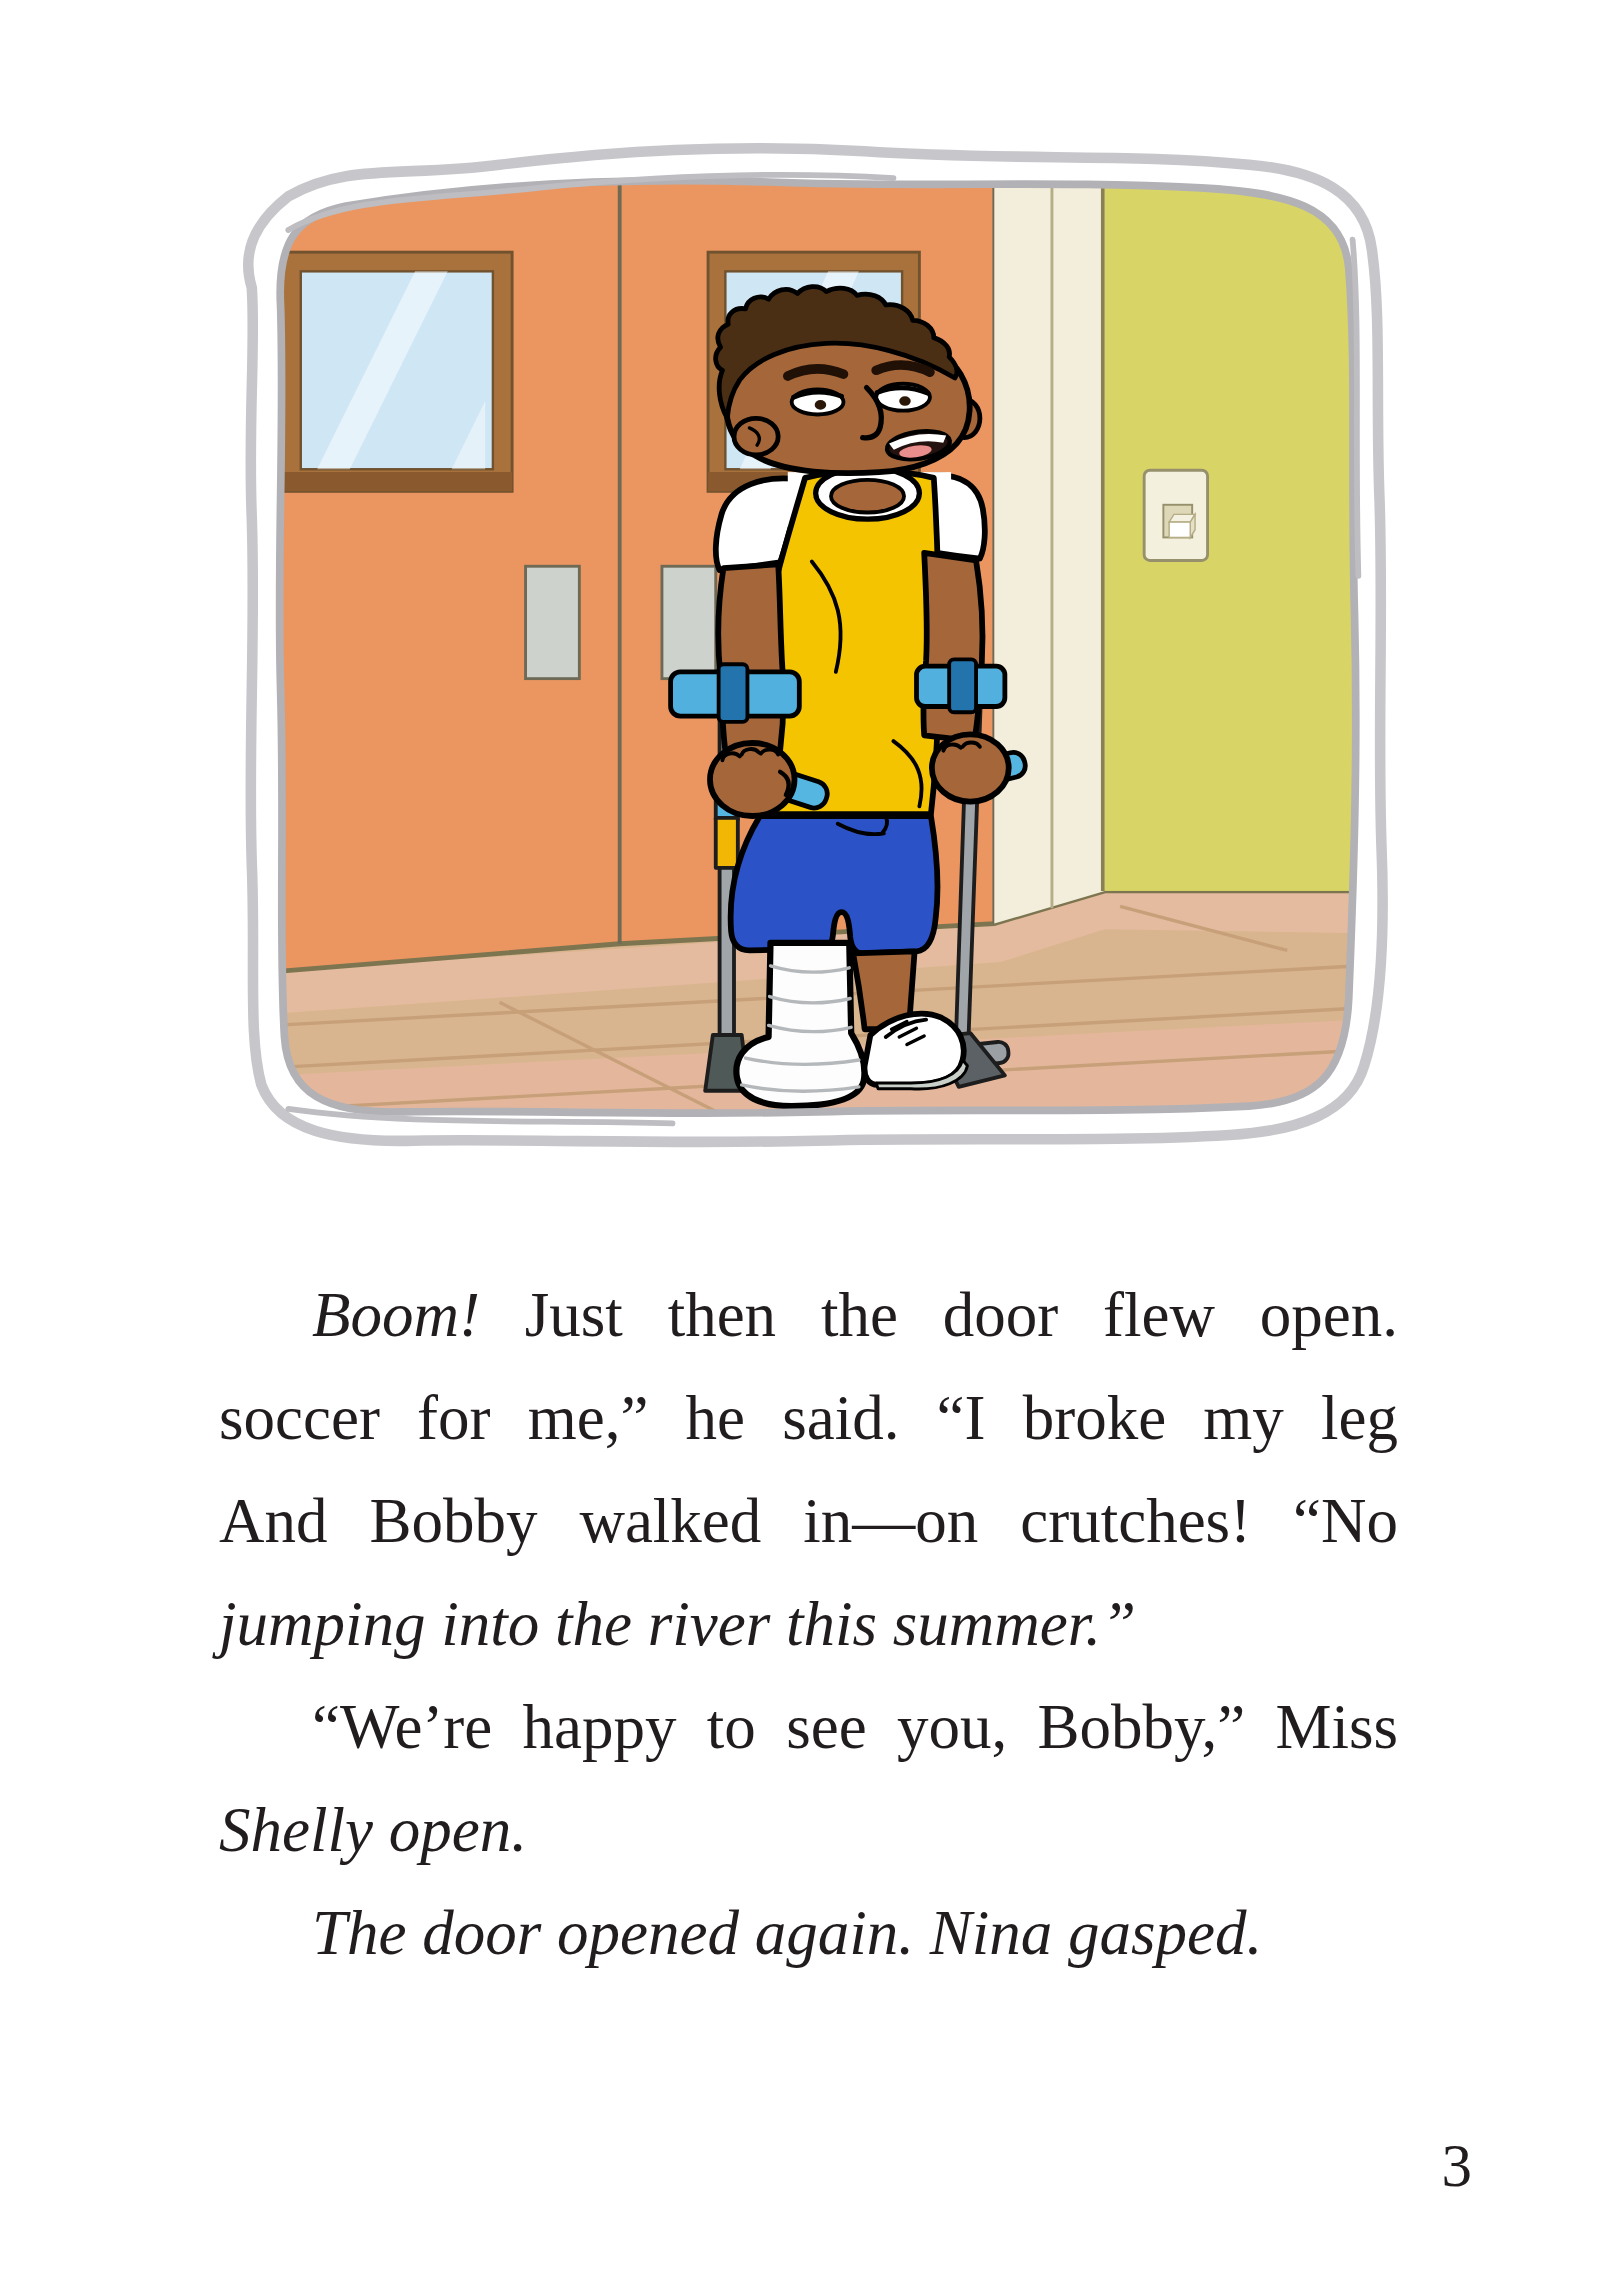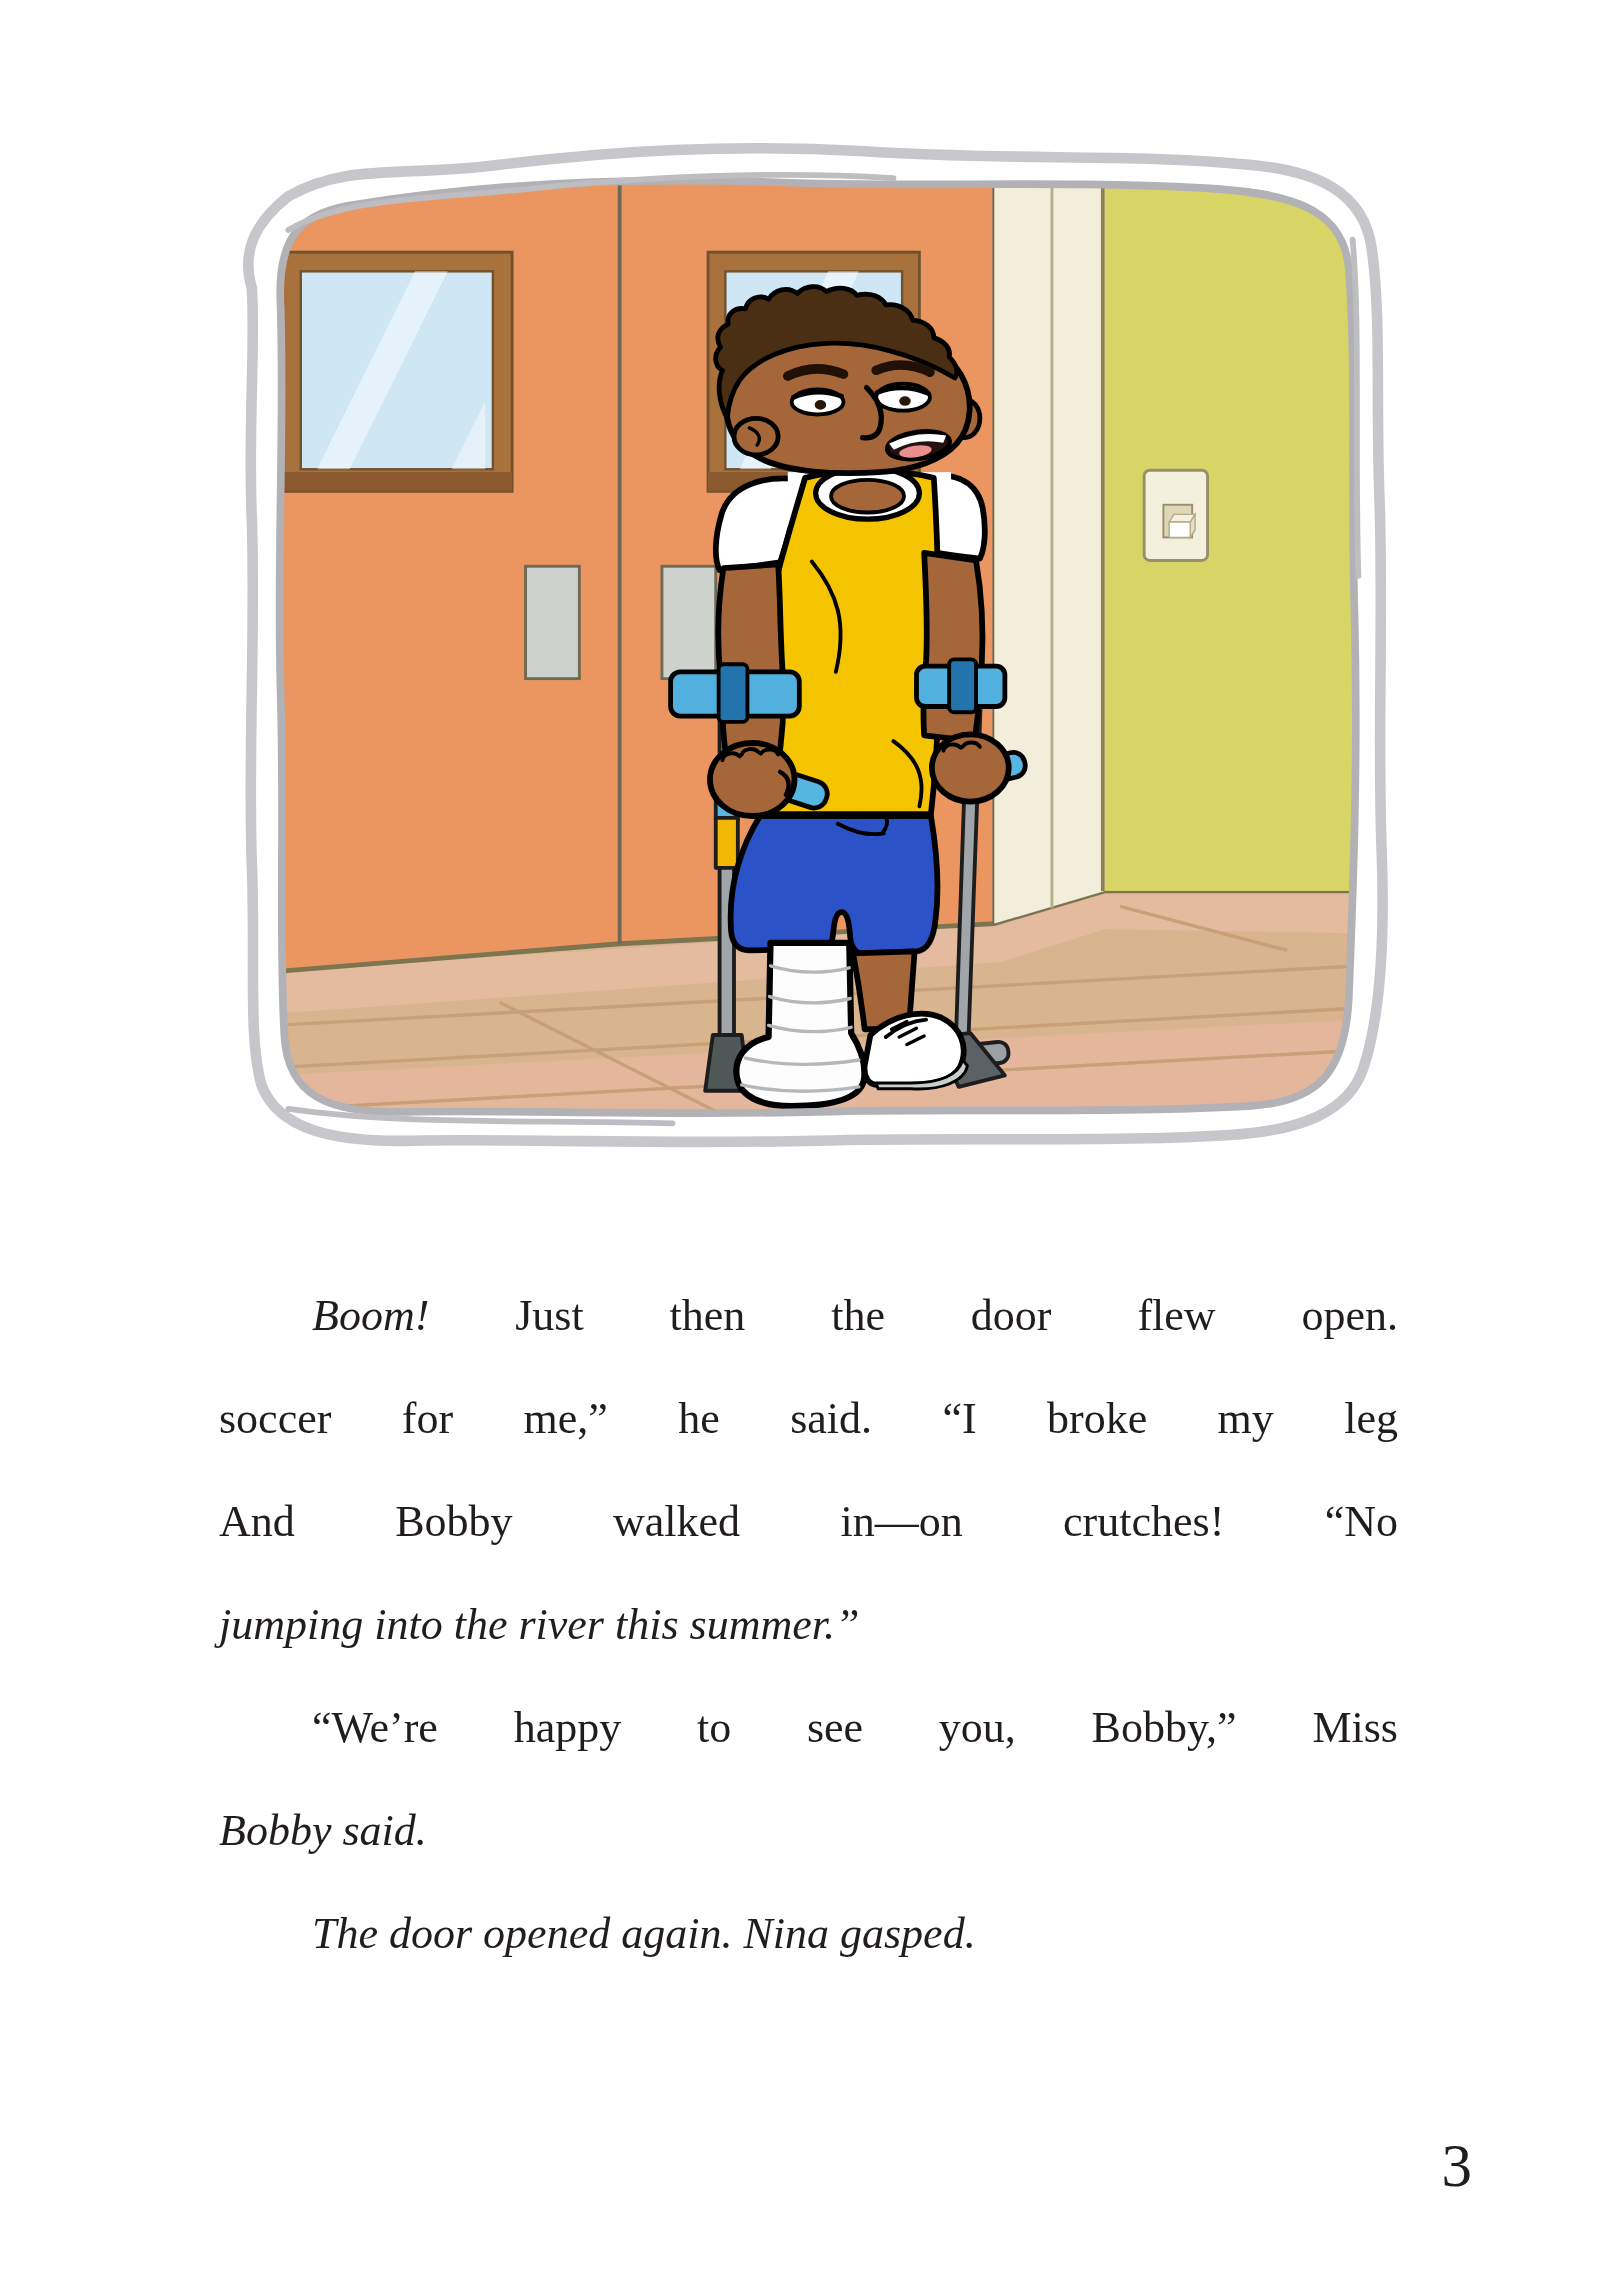--- a/index.html
+++ b/index.html
@@ -1,20 +1,20 @@
 <!DOCTYPE html>
 <html><head>
 <meta charset="utf-8">
 <style>
   html,body{margin:0;padding:0;background:#ffffff;}
   .page{position:relative;width:1606px;height:2286px;background:#ffffff;overflow:hidden;
         font-family:"Liberation Serif", serif;}
   .illustration{position:absolute;left:216px;top:134px;width:1182px;height:1023px;}
   .story{position:absolute;left:219px;top:1264px;width:1179px;
-         font-size:44px;line-height:103px;color:#211d1e;}
+         font-size:63px;line-height:103px;color:#211d1e;}
   .story .line{text-align:justify;text-align-last:justify;}
   .story .line.last{text-align-last:left;font-style:italic;}
   .story .line.indent{text-indent:93px;}
   .story i{font-style:italic;}
   .page-number{position:absolute;right:134px;top:2135px;font-size:61px;line-height:1;
                color:#211d1e;}
 </style>
 </head>
 <body>
 
@@ -208,20 +208,20 @@
       <path stroke="#bdbdc2" stroke-width="6" d="M 300 240 C 360 205, 450 208, 560 196 C 680 184, 800 178, 930 186 M 1408 250 C 1416 340, 1410 460, 1414 600 M 300 1155 C 420 1172, 560 1166, 700 1170"></path>
     </g>
   </svg>
 
   <div class="story" id="story">
       <div class="line indent"><i>Boom!</i><span> Just then the door flew open.</span></div>
       <div class="line"><span>soccer for me,” he said. “I broke my leg</span></div>
       <div class="line"><span>And Bobby walked in—on crutches! “No</span></div>
       <div class="line last"><span>jumping into the river this summer.”</span></div>
       <div class="line indent"><span>“We’re happy to see you, Bobby,” Miss</span></div>
-      <div class="line last"><span>Bobby said.</span></div>
+      <div class="line last"><span>Shelly open.</span></div>
       <div class="line indent last"><span>The door opened again. Nina gasped.</span></div>
     </div>
 
   <div class="page-number">3</div>
 
 </div>
 
 
 </body></html>

